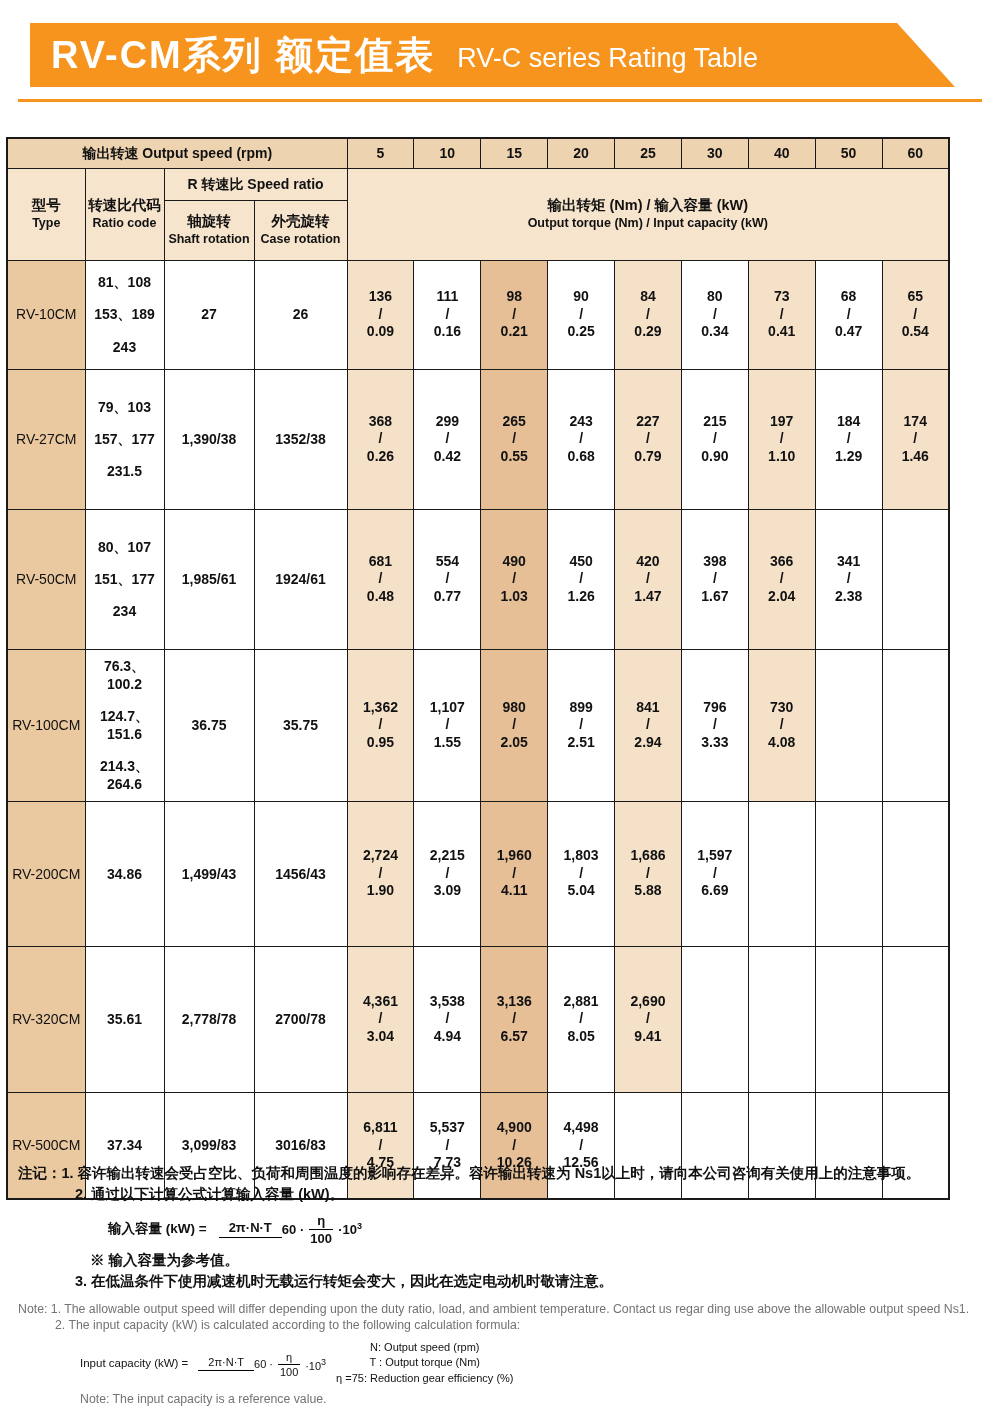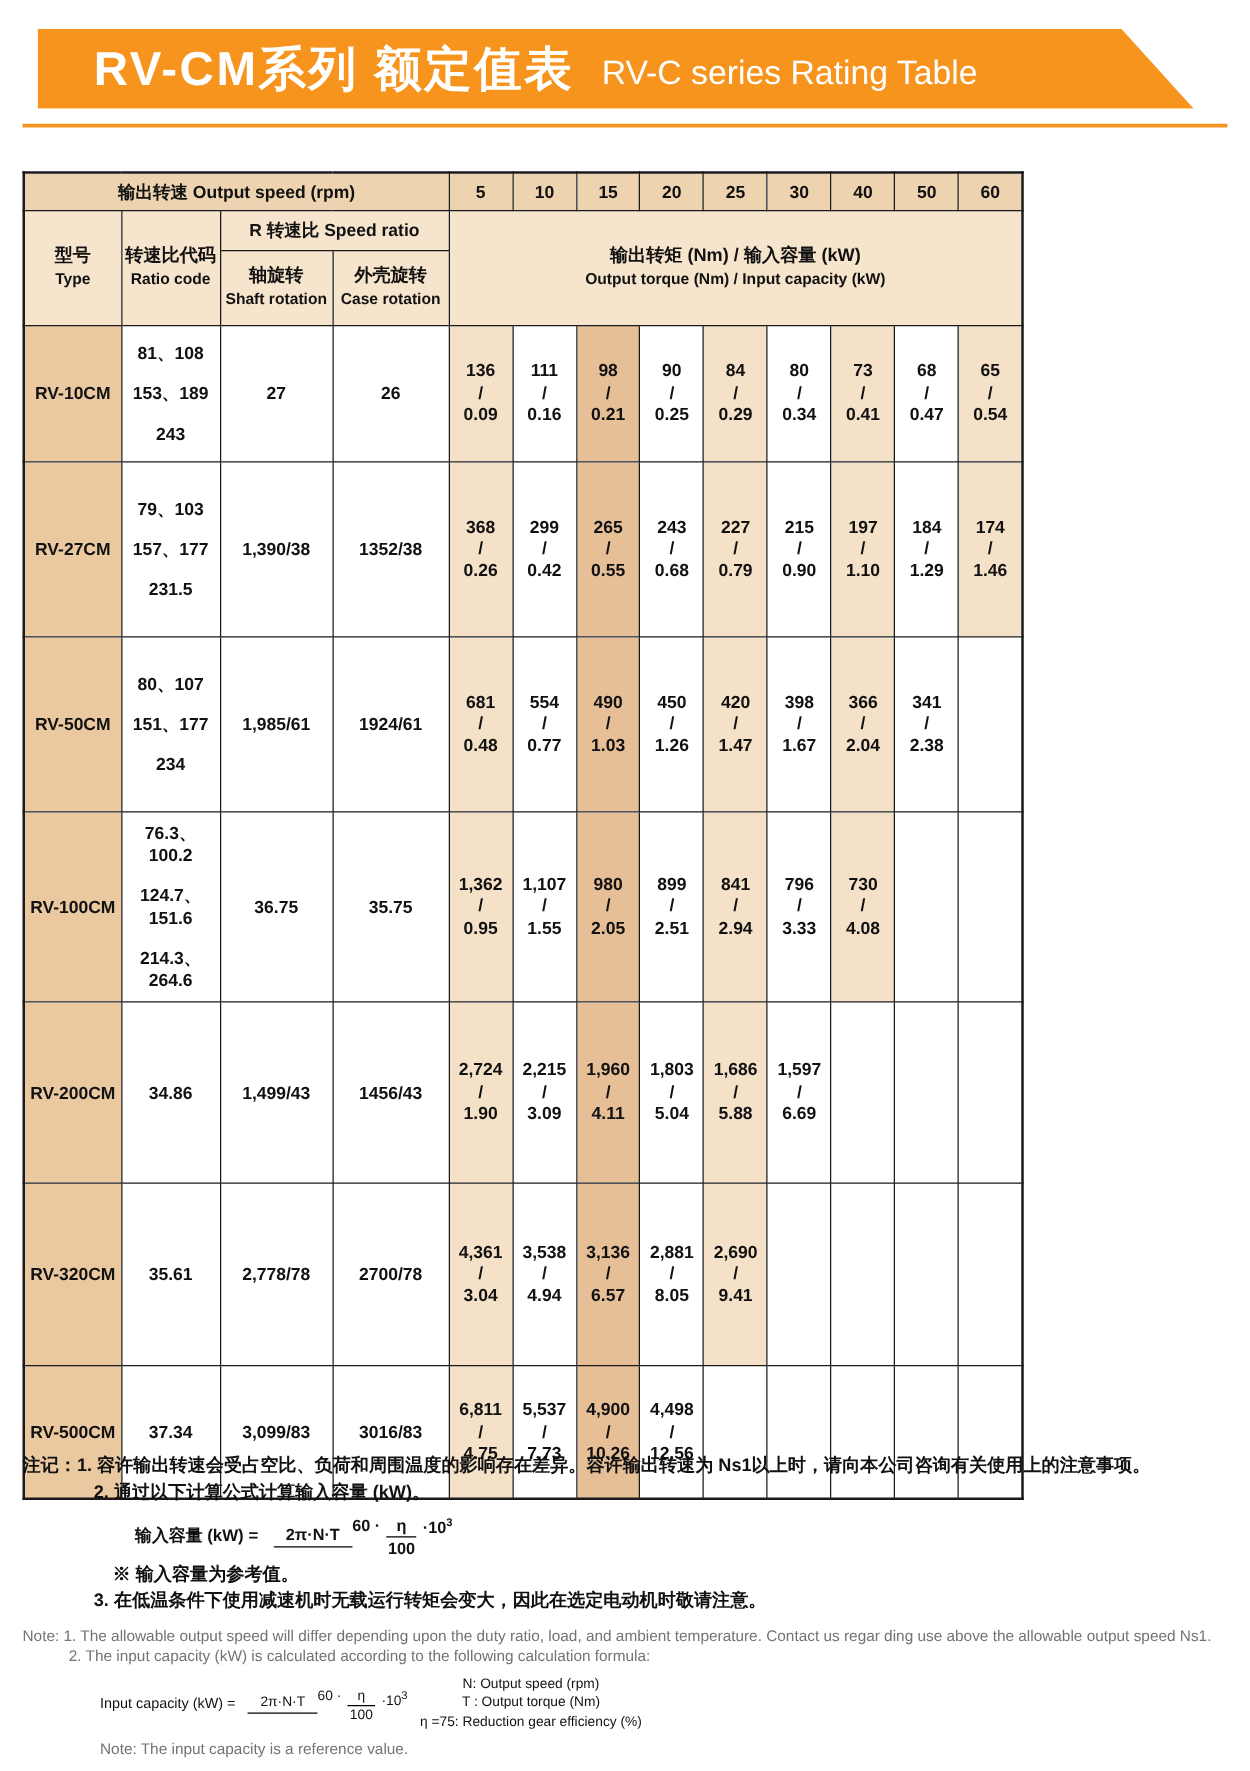--- a/index.html
+++ b/index.html
@@ -15,46 +15,46 @@
   html,body{background:#fff;}
   body{
     width:1000px;height:1417px;overflow:hidden;position:relative;
     font-family:"Liberation Sans", sans-serif;color:#111;
   }
   
   .banner{
     position:absolute;left:30px;top:23px;width:925px;height:64px;
     background:var(--orange);
     clip-path:polygon(0 0, calc(100% - 58px) 0, 100% 100%, 0 100%);
-    display:flex;align-items:center;padding-left:45px;gap:22px;
+    display:flex;align-items:center;padding-left:21px;gap:22px;
   }
   .title-zh{color:#fff;font-size:38px;font-weight:700;letter-spacing:2px;white-space:nowrap;}
   .title-en{color:#fff;font-size:27px;font-weight:400;white-space:nowrap;padding-top:6px;}
   .banner-rule{position:absolute;left:18px;top:99px;width:964px;height:3px;background:var(--orange);}
   
   table.rating{
-    position:absolute;left:18px;top:137px;width:801px;
+    position:absolute;left:6px;top:137px;width:944px;
     border-collapse:collapse;table-layout:fixed;
     border:2.5px solid var(--line);
   }
   table.rating td{
     border:1.6px solid var(--line);
     text-align:center;vertical-align:middle;
     font-size:14px;line-height:1.3;overflow:hidden;
   }
   .c-tan{background:var(--tan);}
   .c-hl{background:var(--tan-light);}
   .speed-cell{font-size:15px;font-weight:700;}
   .hdr-zh{font-size:14.5px;font-weight:700;}
   .hdr-en{font-size:12.5px;font-weight:700;}
   .hdr-inline{font-size:14px;font-weight:700;}
   tr.r-speed{height:30px;}
   tr.r-ratio{height:32px;}
   tr.r-sub{height:60px;}
-  td.type-cell{background:var(--type-col);font-weight:700;font-size:15px;}
+  td.type-cell{background:var(--type-col);font-weight:400;font-size:15px;}
   td.ratio-cell{background:#fff;font-weight:700;font-size:14.5px;}
   td.ratio-cell .rl{padding:7px 4px;}
   td.rot-cell{background:#fff;font-weight:700;font-size:14.5px;}
   td.val-cell{background:#fff;font-weight:700;font-size:14.5px;}
   td.val-cell.light{background:var(--col-light);}
   td.val-cell.dark{background:var(--col-dark);}
   td.val-cell div{line-height:1.25;}
   
   .notes{position:absolute;left:18px;top:1163px;width:966px;}
   .nzh{font-size:14.5px;font-weight:700;line-height:1.45;white-space:nowrap;}
@@ -63,21 +63,21 @@
   .nen{font-size:12.3px;font-weight:400;line-height:1.32;white-space:nowrap;color:#737373;}
   .nen.ind1{padding-left:37px;}
   .nen.ind2{padding-left:62px;}
   .formula-row{display:flex;align-items:center;margin:6px 0 4px 90px;gap:12px;}
   .formula-row.en{margin-left:62px;gap:10px;font-size:11.5px;}
   .f-label{font-size:13.5px;font-weight:700;}
   .en .f-label{font-size:11.5px;font-weight:400;}
   .frac{display:inline-flex;flex-direction:row;align-items:center;font-size:13px;font-weight:700;}
   .en .frac{font-size:11px;font-weight:400;}
   .frac .num{border-bottom:1.4px solid #000;padding:0 10px 2px;}
-  .frac .den{display:flex;gap:5px;padding-top:2px;}
+  .frac .den{display:flex;align-items:center;gap:5px;padding-top:2px;}
   .frac2{display:inline-flex;flex-direction:column;align-items:center;}
   .frac2 .num2{border-bottom:1.2px solid #000;padding:0 8px 1px;}
   .frac2 .den2{padding-top:1px;}
   .legend{font-size:13px;font-weight:700;line-height:1.5;}
   .en .legend{font-size:11px;font-weight:400;line-height:1.45;text-align:center;}
   sup{font-size:9px;}
 </style>
 </head>
 <body>
 

